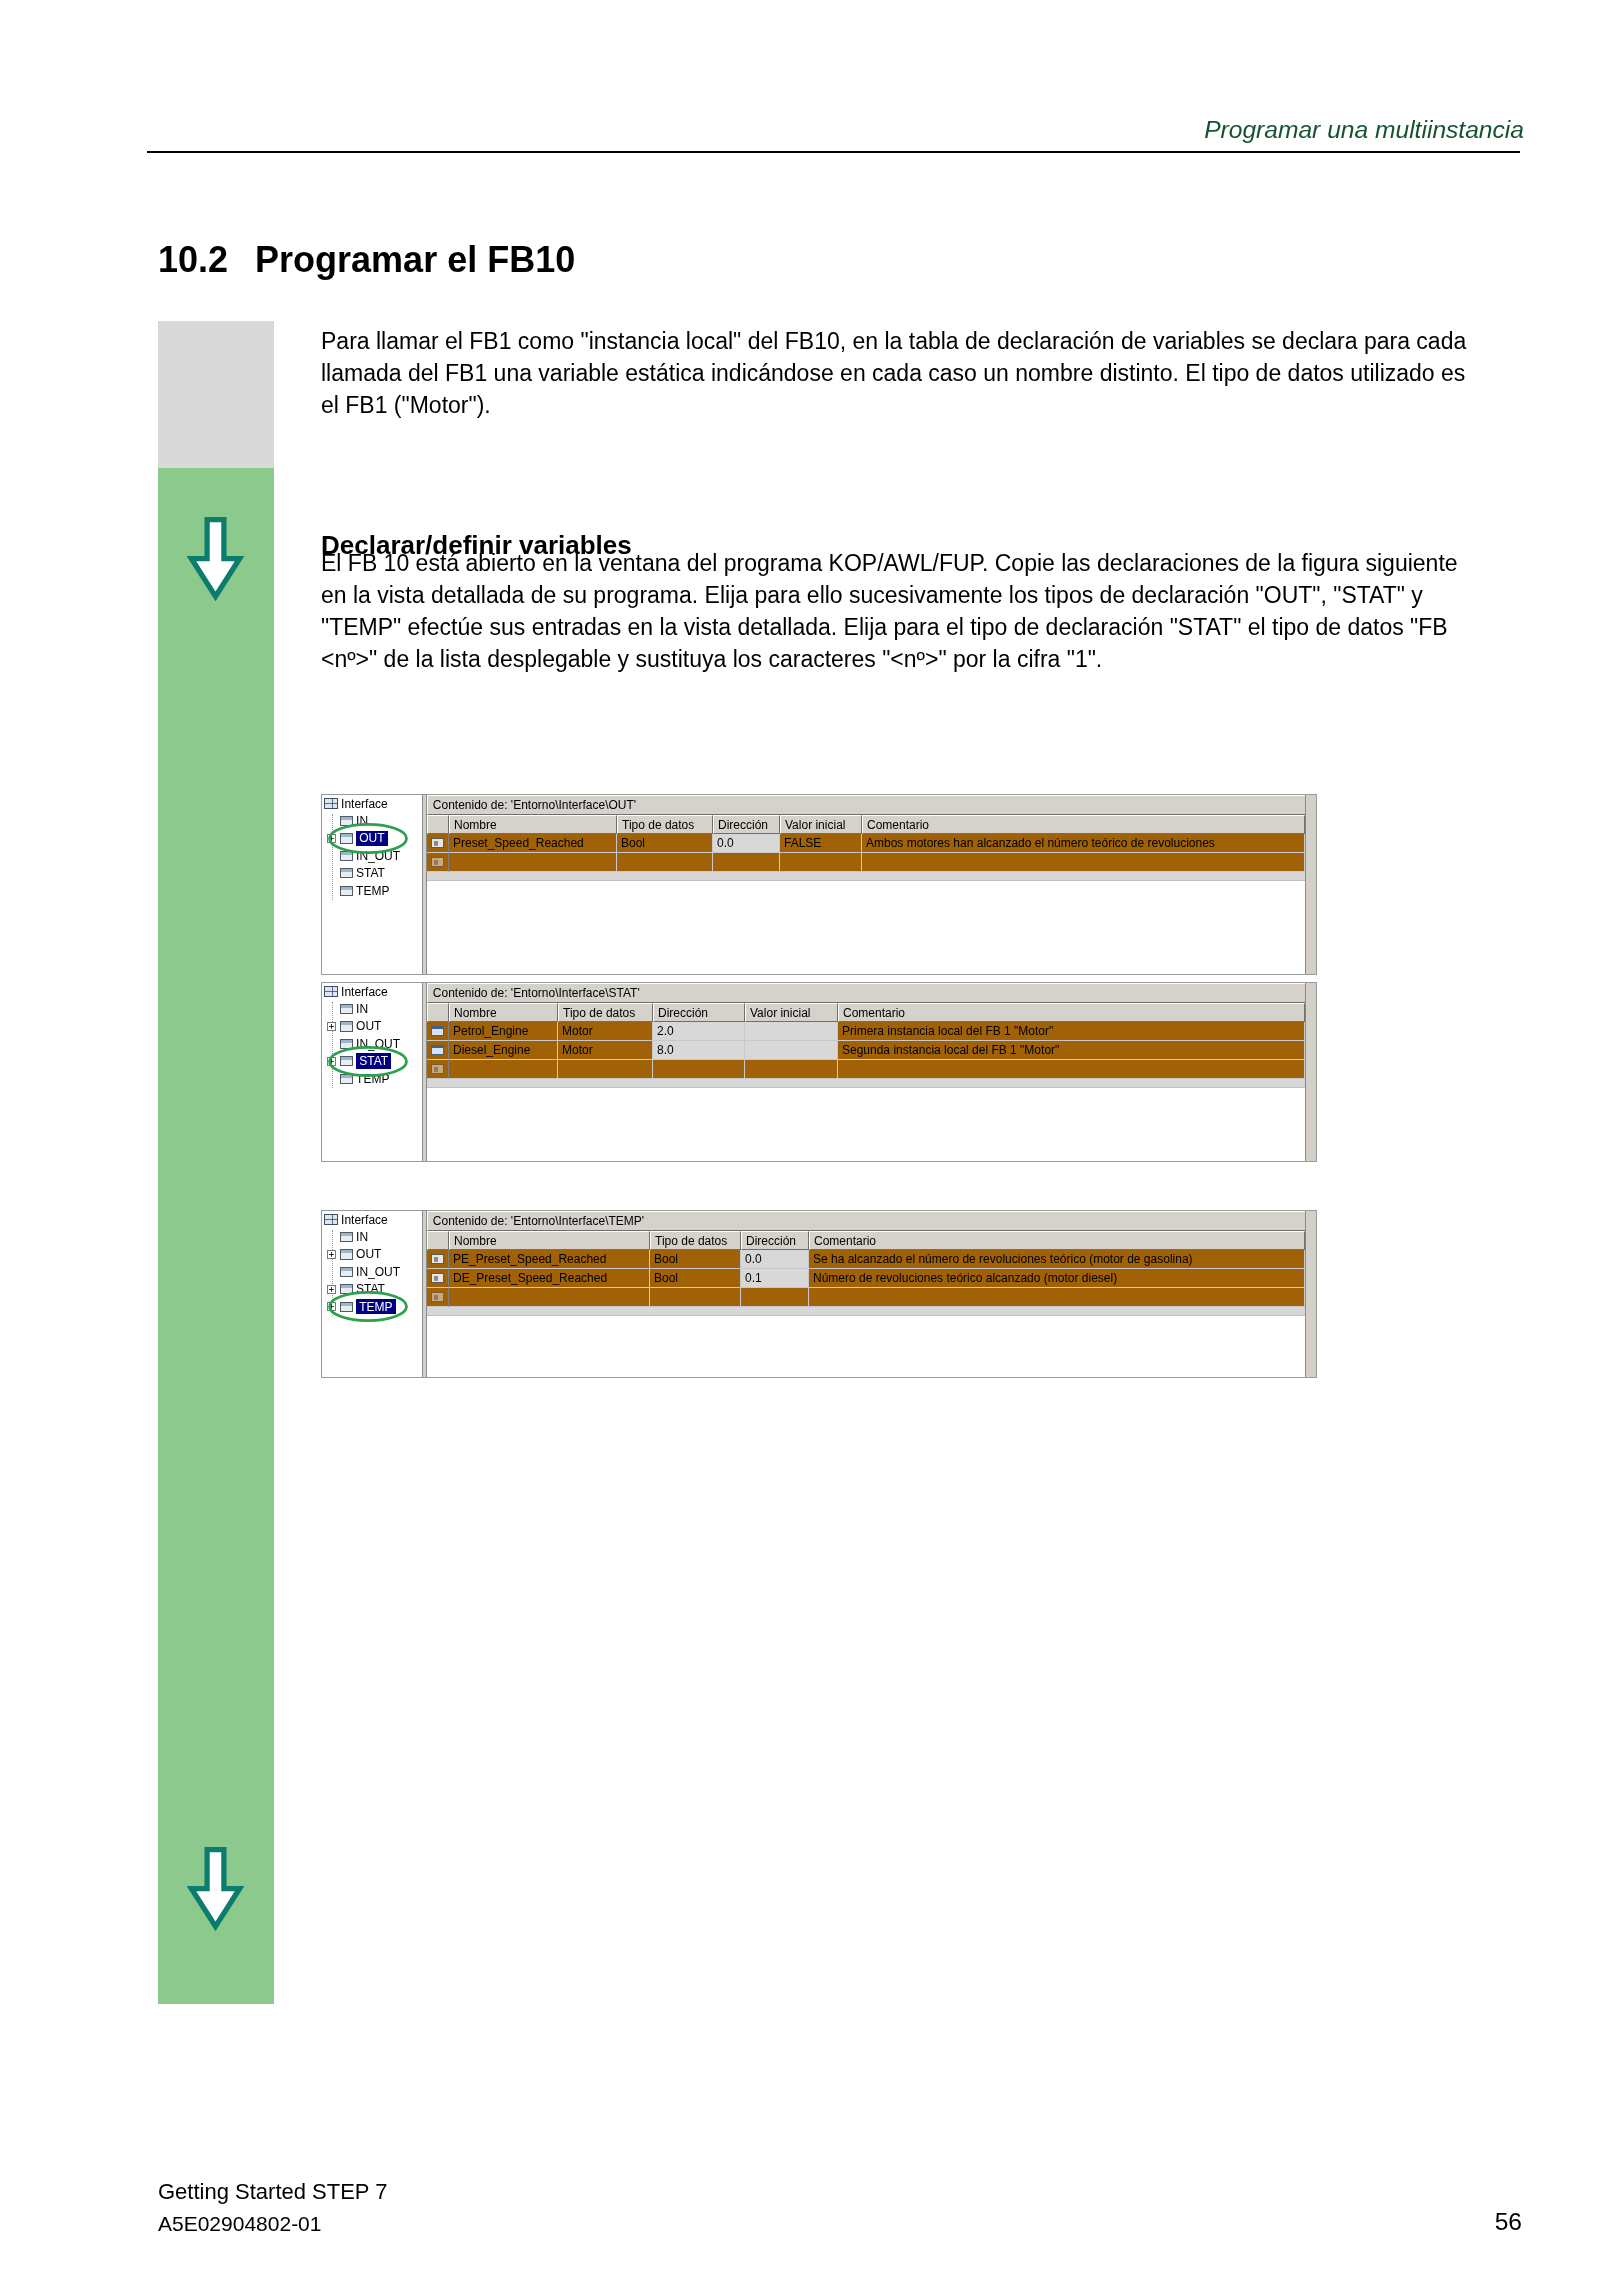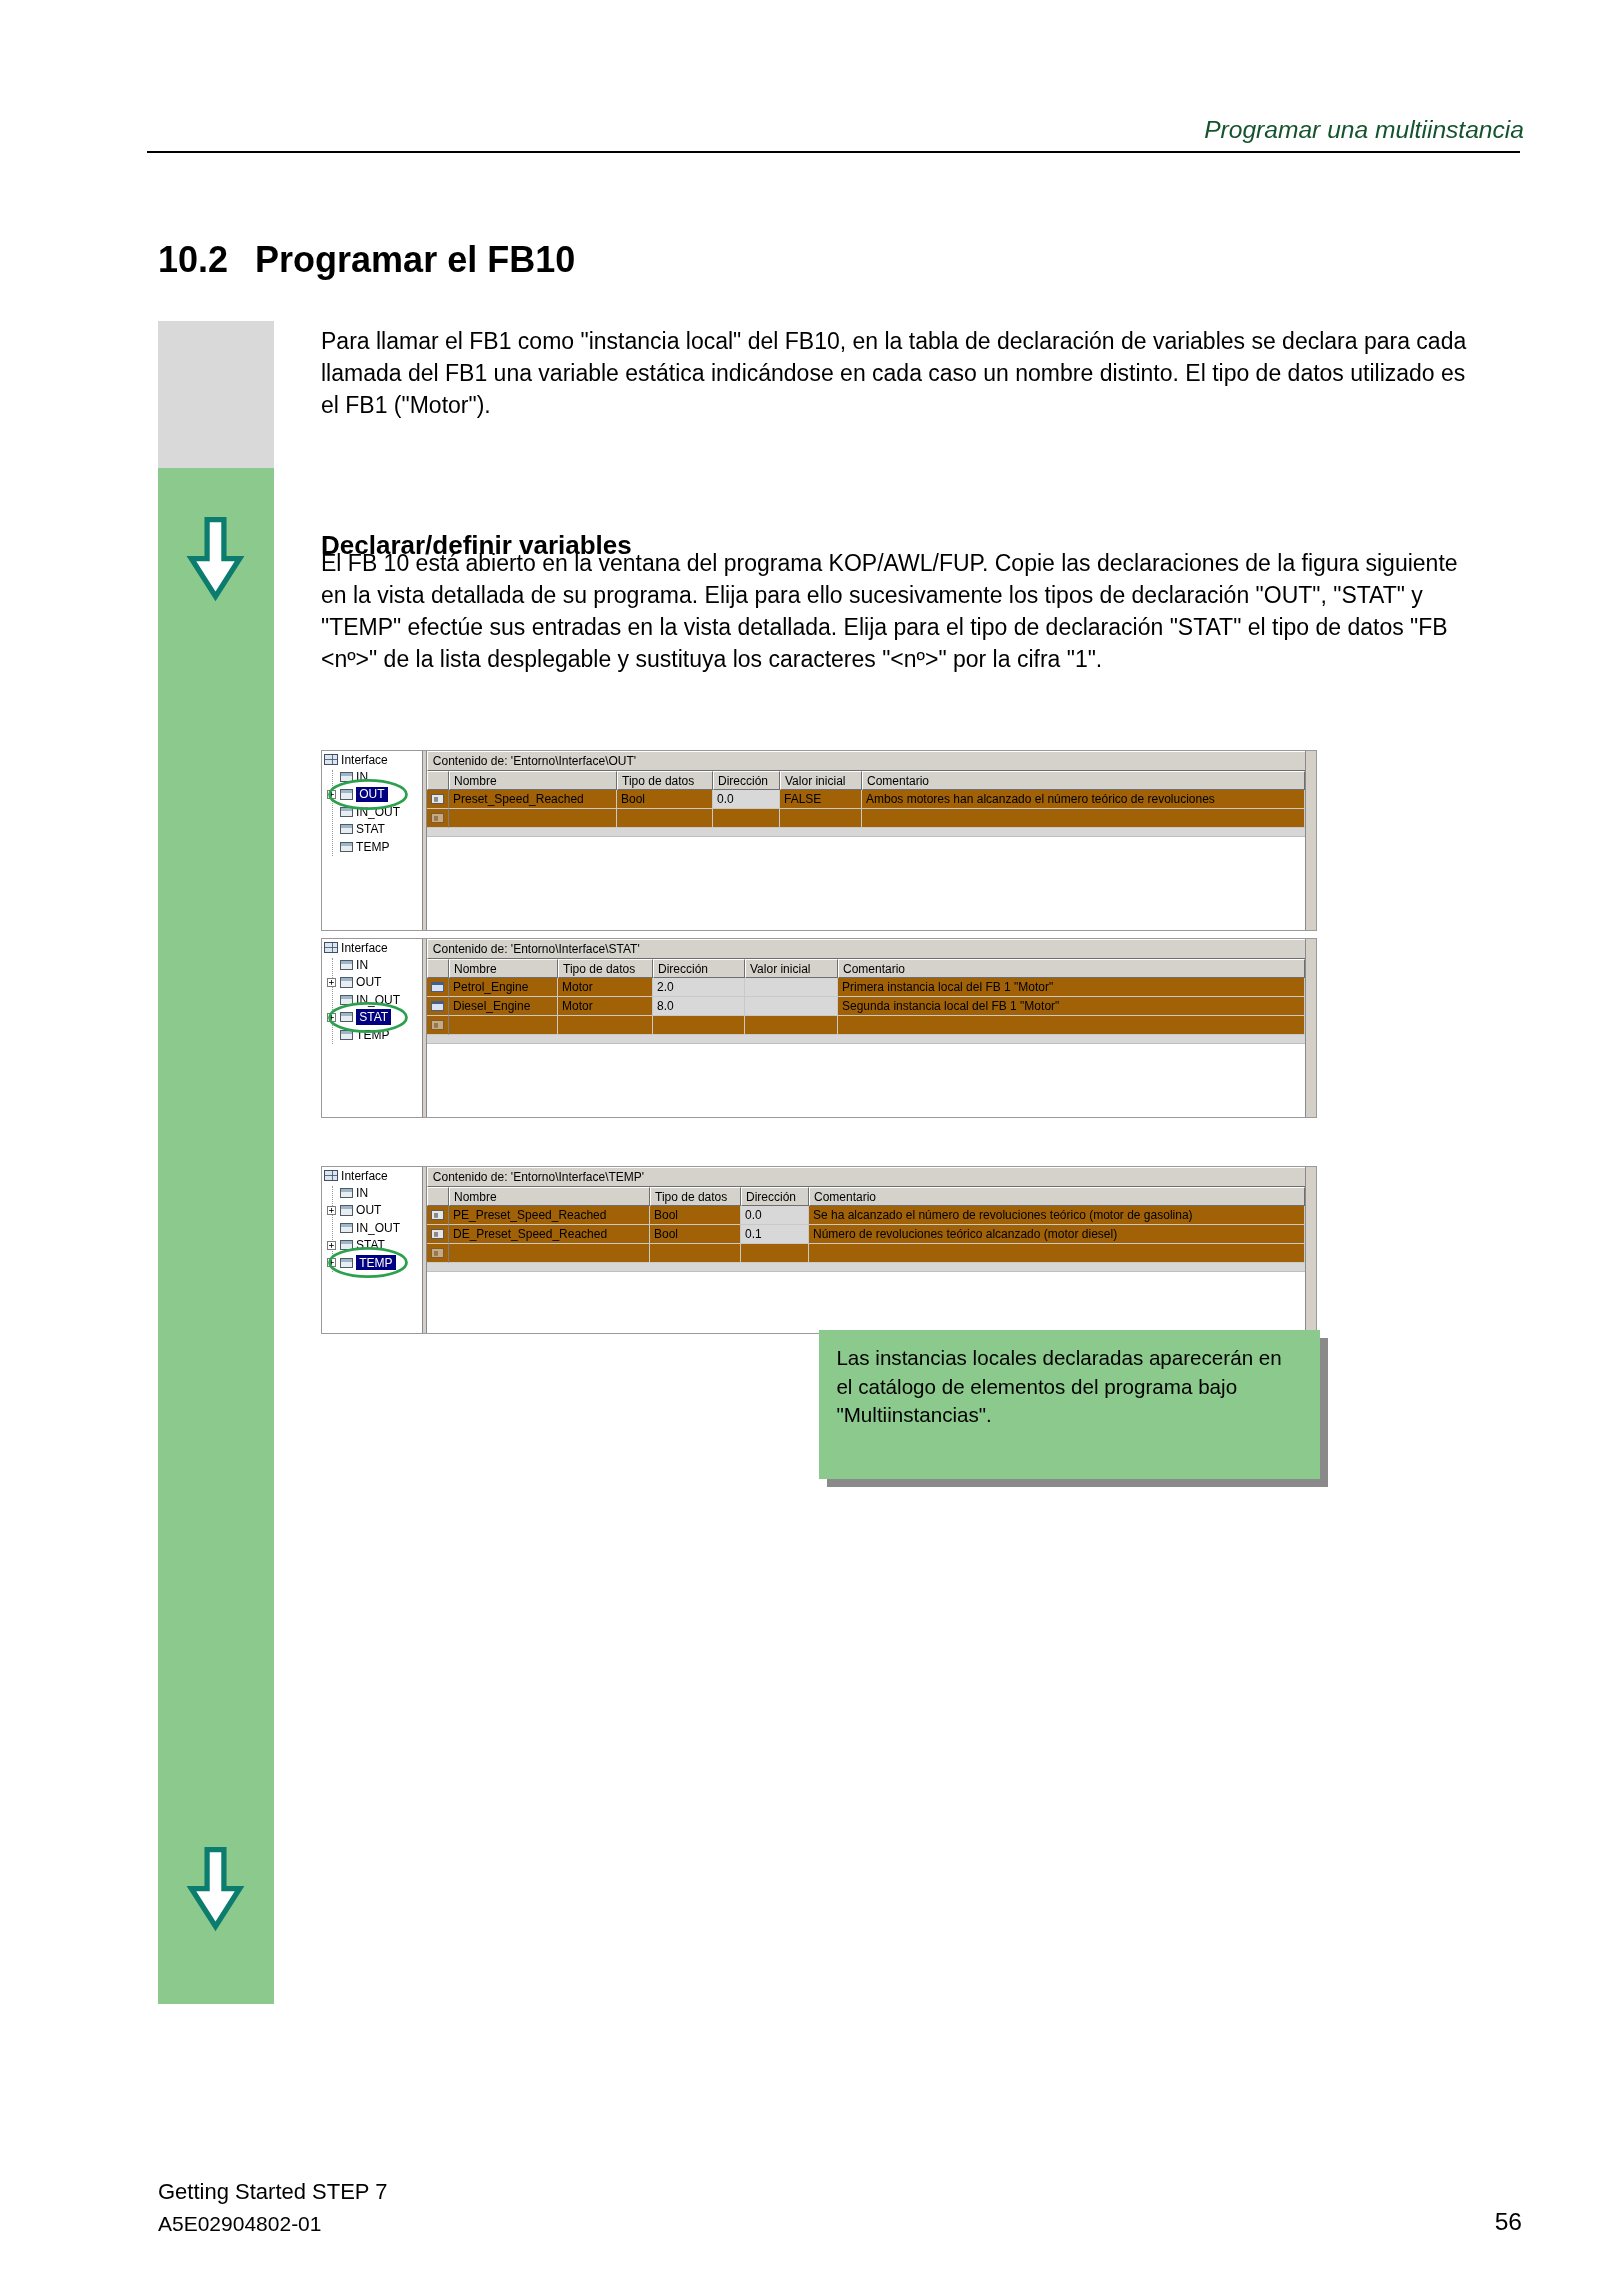--- a/index.html
+++ b/index.html
@@ -93,20 +93,21 @@
 
   
   .shot {
     position: absolute;
     left: 321px;
     width: 996px;
     background: #ffffff;
     border: 0.8px solid #9a9a9a;
     display: flex;
     font-size: 12px;
+    margin-top: 44px;
   }
   .shot.s1 { top: 750px;  height: 181px; }
   .shot.s2 { top: 938px; height: 180px; }
   .shot.s3 { top: 1166px; height: 168px; }
 
   .tree {
     width: 101px;
     flex: 0 0 auto;
     background: #fff;
     border-right: 0.8px solid #8a8a8a;
@@ -495,22 +496,19 @@
         <div class="td"></div>
         <div class="td"></div>
         <div class="td"></div>
       </div>
       <div class="endstrip"></div>
       <div class="fill"></div>
     </div>
     <div class="scrollcol"></div>
   </div>
 
-  <div class="callout">
-    <span>Las instancias locales declaradas aparecerán en el catálogo de elementos del programa bajo "Multiinstancias".</span>
-  </div>
 
   <div class="footer-product">Getting Started STEP 7</div>
   <div class="footer-docid">A5E02904802-01</div>
   <div class="footer-page">56</div>
 
 </div>
 
 
 </body></html>

